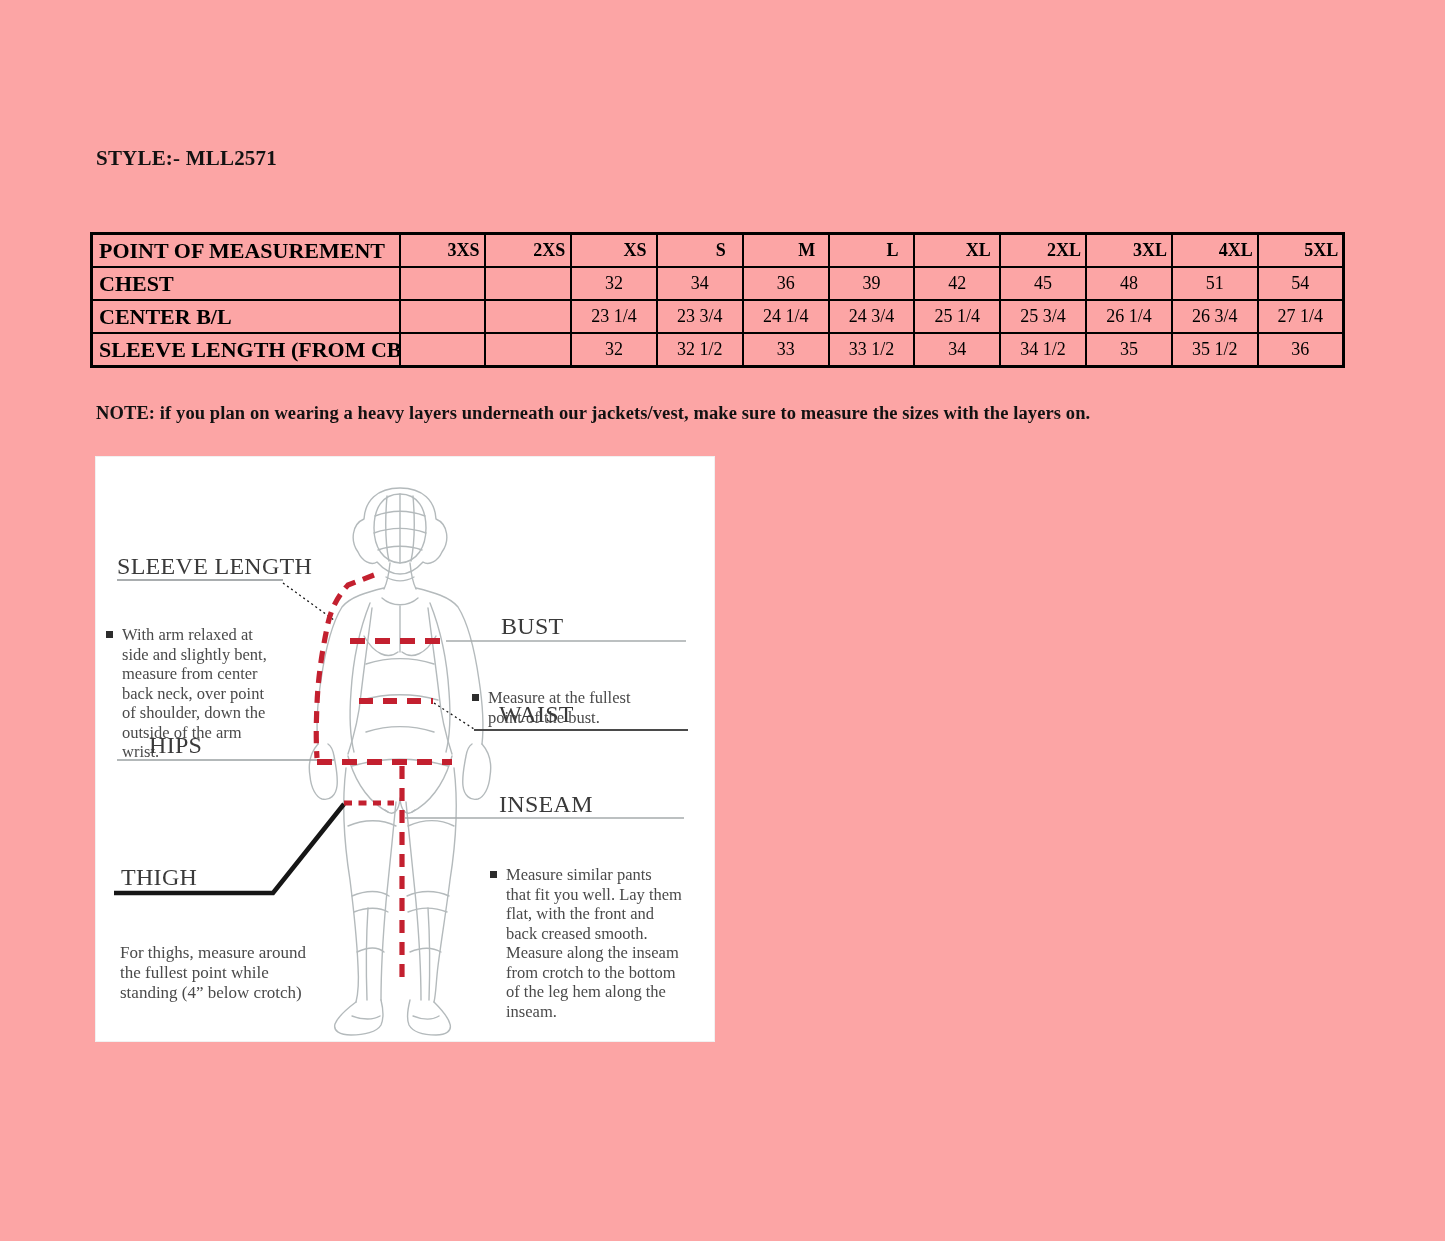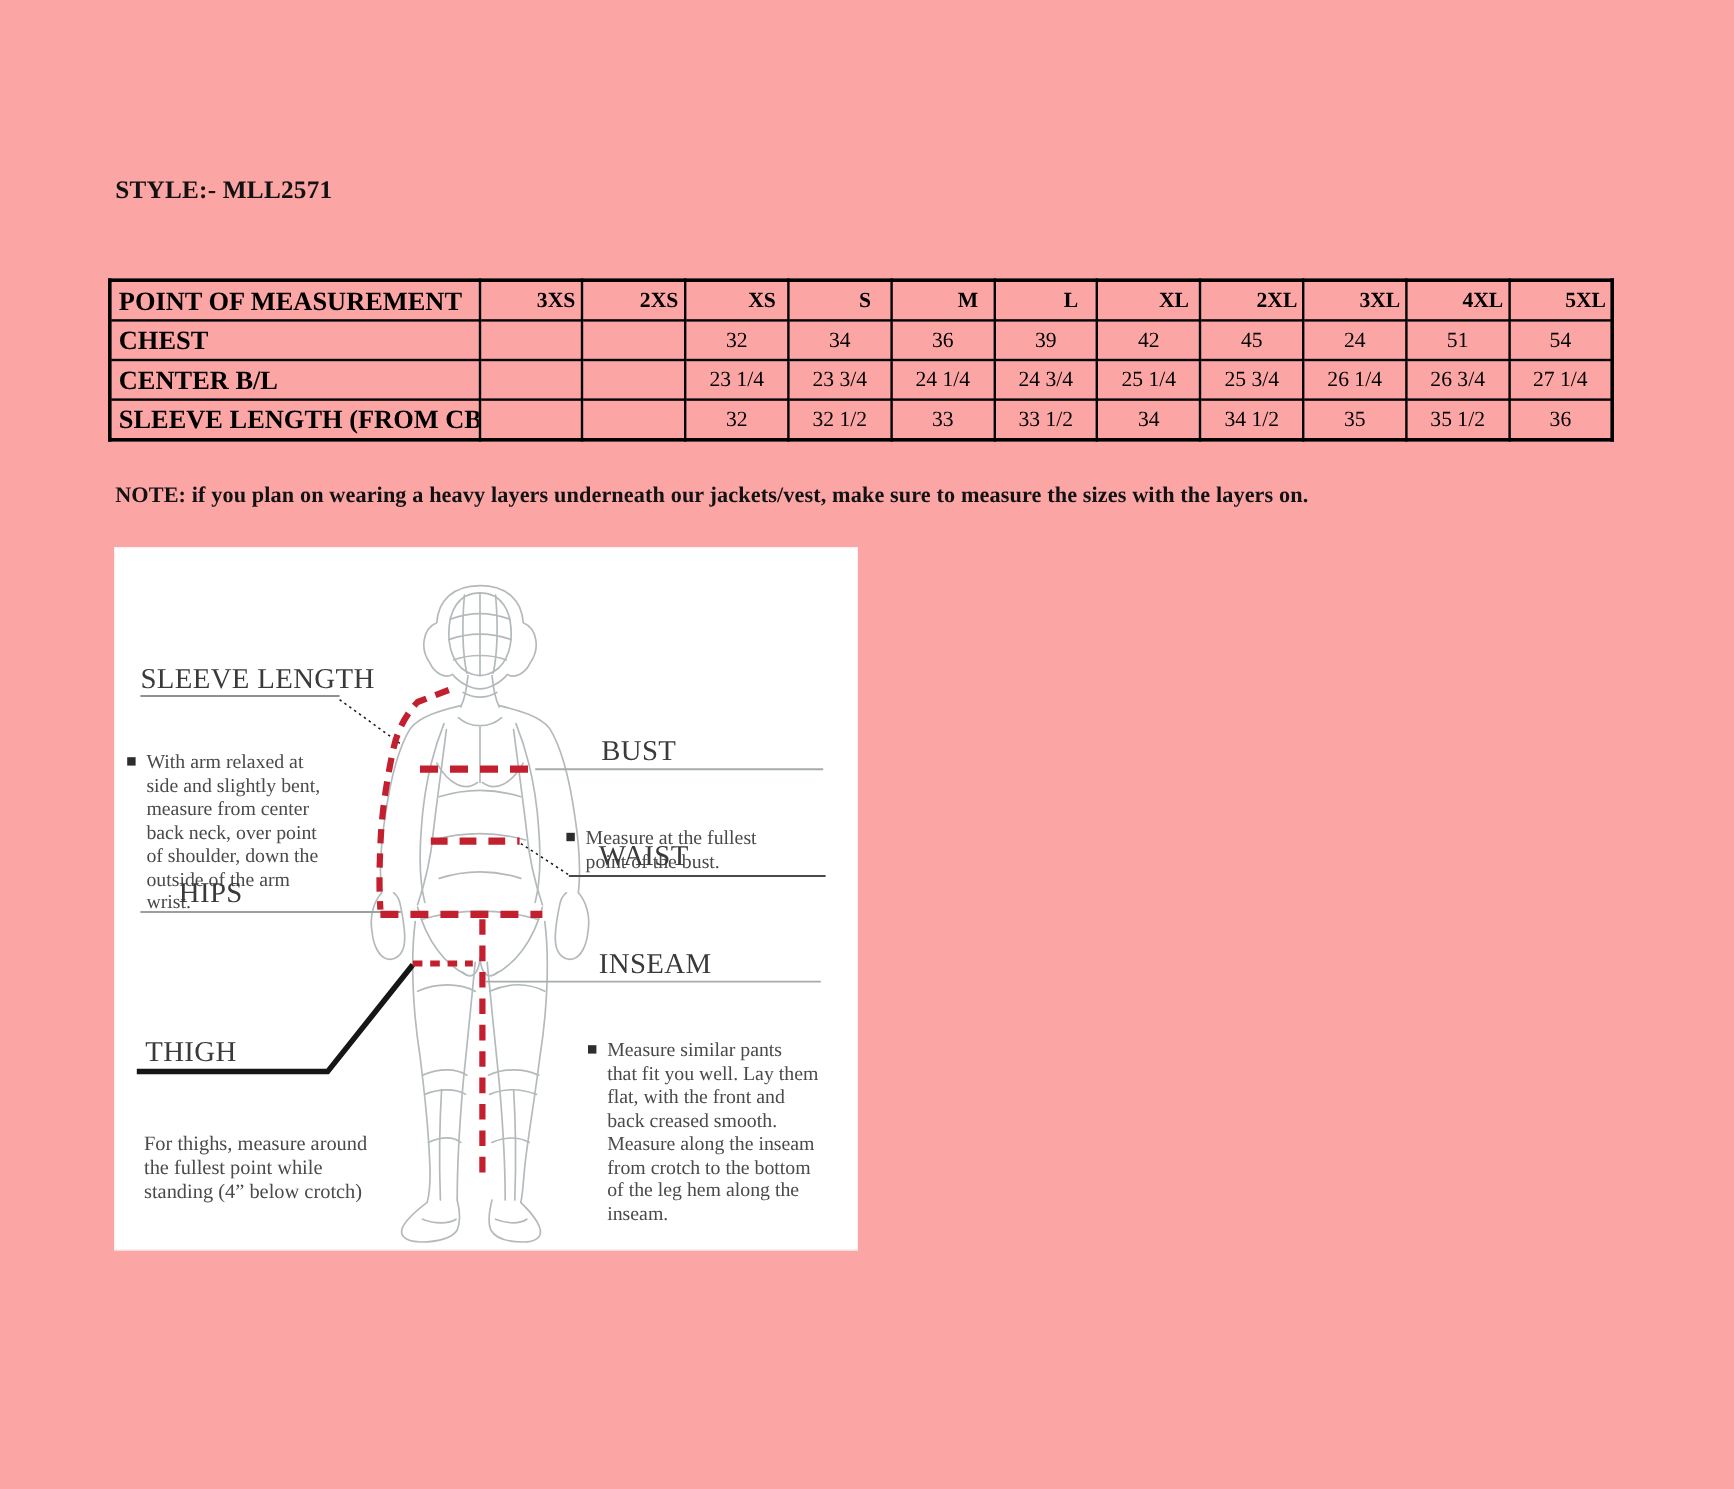--- a/index.html
+++ b/index.html
@@ -87,21 +87,21 @@
       <tr>
         <td class="left">CHEST</td>
         <td></td>
         <td></td>
         <td>32</td>
         <td>34</td>
         <td>36</td>
         <td>39</td>
         <td>42</td>
         <td>45</td>
-        <td>24</td>
+        <td>48</td>
         <td>51</td>
         <td>54</td>
       </tr>
       <tr>
         <td class="left">CENTER B/L</td>
         <td></td>
         <td></td>
         <td>23 1/4</td>
         <td>23 3/4</td>
         <td>24 1/4</td>

